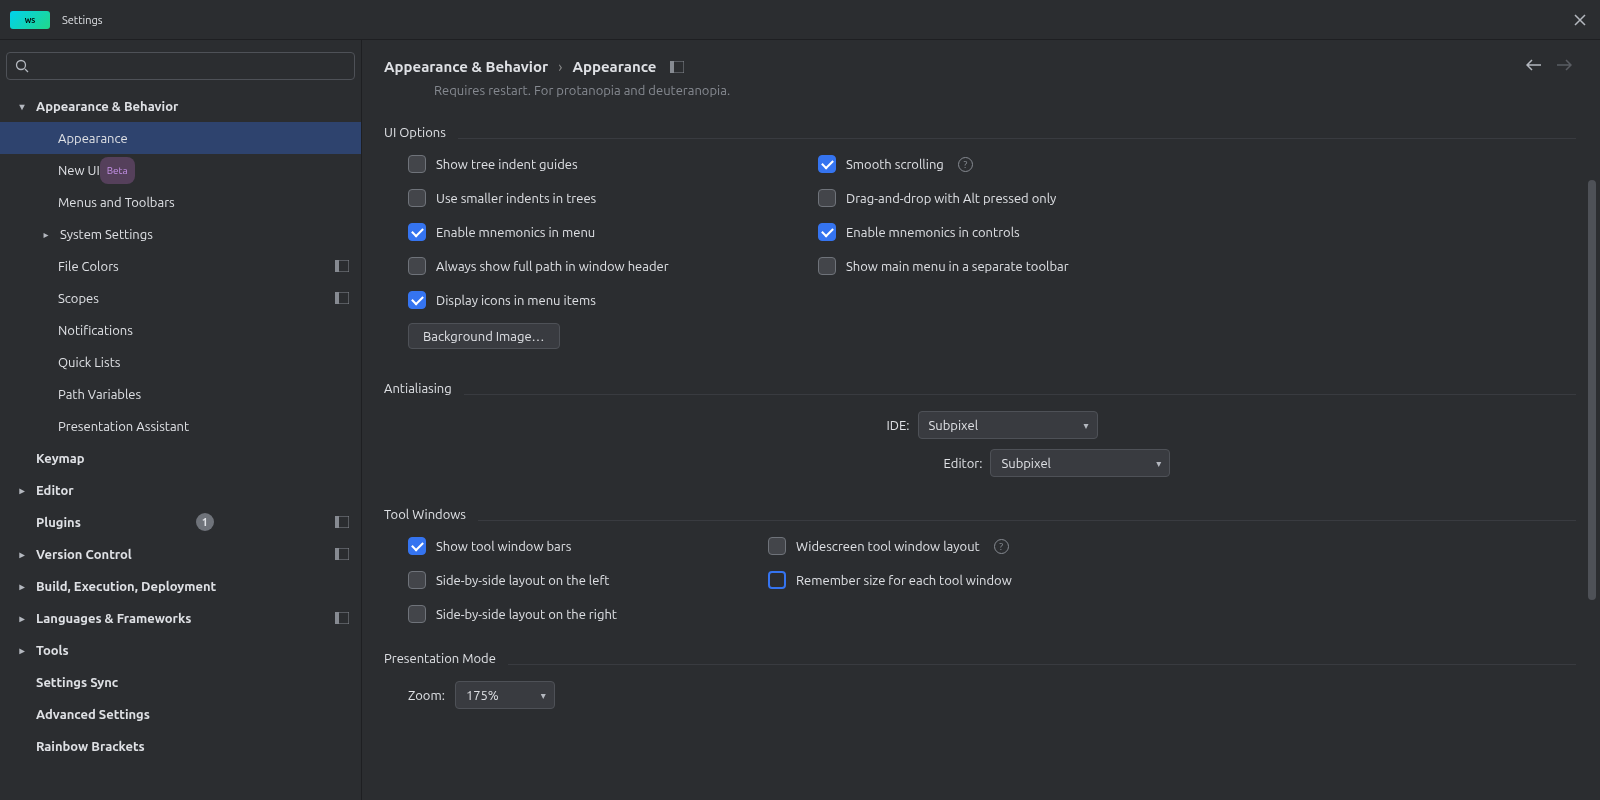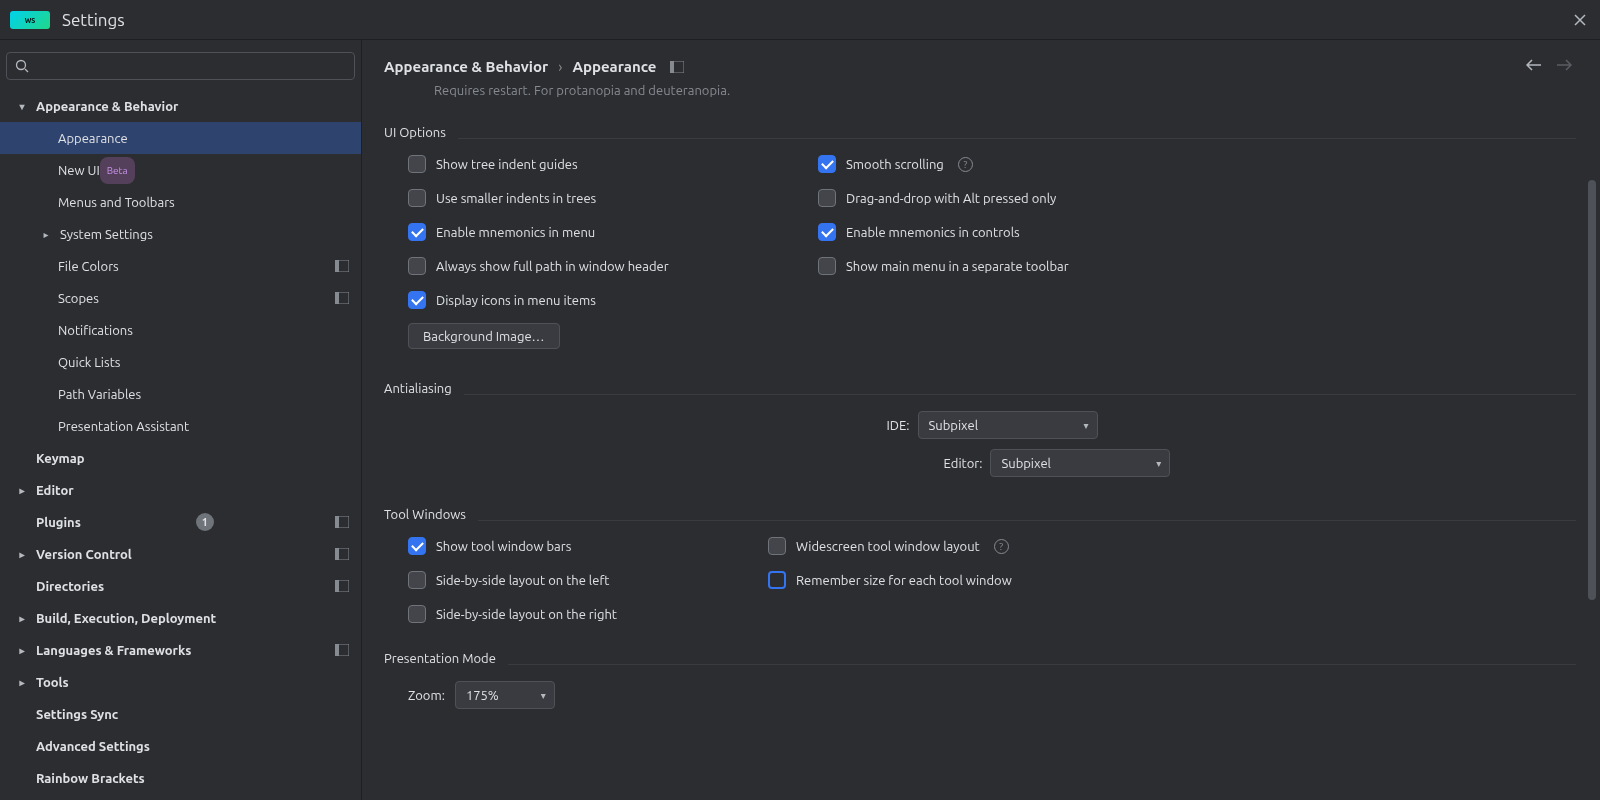--- a/index.html
+++ b/index.html
@@ -30,21 +30,21 @@
   border-radius: 3px;
   margin-right: 12px;
   display: flex;
   align-items: center;
   justify-content: center;
   font-size: 7px;
   font-weight: bold;
   color: #000;
 }
 .title-text {
-  font-size: 17px;
+  font-size: 11px;
   color: #dfe1e5;
 }
 .close-btn {
   position: absolute;
   right: 10px;
   top: 10px;
   width: 20px;
   height: 20px;
   display: flex;
   align-items: center;
@@ -404,30 +404,20 @@
           <span class="project-icon">
             <svg width="14" height="12" viewBox="0 0 14 12">
               <rect x="0" y="0" width="14" height="12" rx="1" fill="none" stroke="#868a91" stroke-width="1"></rect>
               <rect x="0" y="0" width="4" height="12" fill="#868a91"></rect>
             </svg>
           </span>
         </div>
         <div class="tree-item level-1">
           <span class="chevron">▸</span>
           <span>Version Control</span>
-          <span class="project-icon">
-            <svg width="14" height="12" viewBox="0 0 14 12">
-              <rect x="0" y="0" width="14" height="12" rx="1" fill="none" stroke="#868a91" stroke-width="1"></rect>
-              <rect x="0" y="0" width="4" height="12" fill="#868a91"></rect>
-            </svg>
-          </span>
-        </div>
-        <div class="tree-item level-1">
-          <span class="chevron placeholder">·</span>
-          <span>Directories</span>
           <span class="project-icon">
             <svg width="14" height="12" viewBox="0 0 14 12">
               <rect x="0" y="0" width="14" height="12" rx="1" fill="none" stroke="#868a91" stroke-width="1"></rect>
               <rect x="0" y="0" width="4" height="12" fill="#868a91"></rect>
             </svg>
           </span>
         </div>
         <div class="tree-item level-1">
           <span class="chevron">▸</span>
           <span>Build, Execution, Deployment</span>

